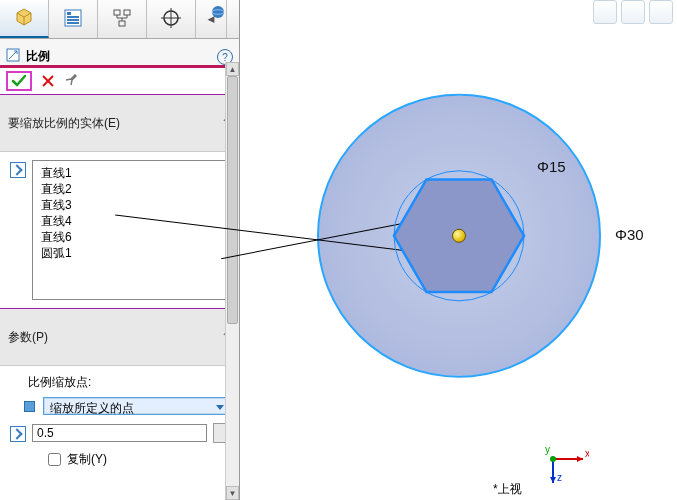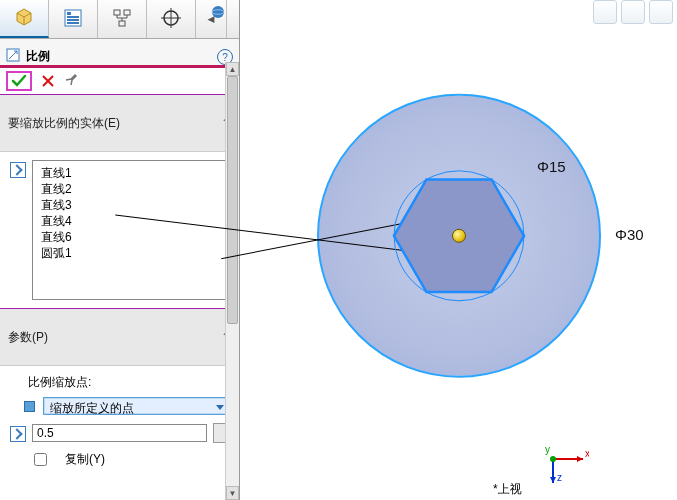--- a/index.html
+++ b/index.html
@@ -26,21 +26,21 @@
   .entity-list{flex:1;height:140px;border:1px solid #888;background:#fff;overflow:auto;box-sizing:border-box;padding:4px 8px}
   .entity-list div{line-height:16px;cursor:pointer}
   .param-label{display:block;margin-left:18px;margin-bottom:6px}
   .opt-row{display:flex;align-items:center;gap:8px;margin:0 0 8px 14px}
   .opt-row .sq{width:9px;height:9px;background:#5aa0d8;border:1px solid #2a6db0}
   .opt-field{flex:1;height:18px;border:1px solid #5aa0d8;background:#e3efff;box-shadow:inset 0 0 0 1px #bcd8f2;padding:2px 6px;box-sizing:border-box;font-size:12px;position:relative}
   .opt-field::after{content:"";position:absolute;right:4px;top:7px;border-left:4px solid transparent;border-right:4px solid transparent;border-top:5px solid #2a6db0}
   .num-row{display:flex;align-items:center;gap:6px;margin:0 0 8px 0}
   .num-input{flex:1;height:18px;border:1px solid #888;padding:2px 4px;font-size:12px;box-sizing:border-box}
   .spin{width:14px;height:18px;background:#e9e9e9;border:1px solid #999;position:relative}
-  .cb-row{display:flex;align-items:center;gap:18px;margin-left:24px}
+  .cb-row{display:flex;align-items:center;gap:6px;margin-left:38px}
   .cb-row input{margin:0}
   .scrollbar{position:absolute;right:0;top:62px;width:13px;bottom:0;background:#efefef;border-left:1px solid #ccc}
   .scrollbar .track{position:absolute;top:14px;bottom:14px;left:0;right:0;background:#efefef}
   .scrollbar .thumb{position:absolute;top:0;left:1px;right:1px;height:60%;background:#cfcfcf;border:1px solid #aaa;border-radius:2px}
   .scrollbar .arr{position:absolute;left:0;right:0;height:14px;background:#e2e2e2;border:1px solid #bbb;box-sizing:border-box;display:flex;align-items:center;justify-content:center;font-size:8px;color:#555}
   .scrollbar .arr.up{top:0}.scrollbar .arr.down{bottom:0}
   
   .viewport{position:absolute;left:241px;top:0;right:0;bottom:0;background:#fff}
   .model{position:absolute;left:50%;top:50%;transform:translate(-50%,-55%)}
   .outer-circle{width:280px;height:280px;border-radius:50%;background:radial-gradient(circle at 50% 50%,#c4cde8 0%,#b2bde0 60%,#a0addb 100%);border:2px solid #2aa6ff;position:relative}

